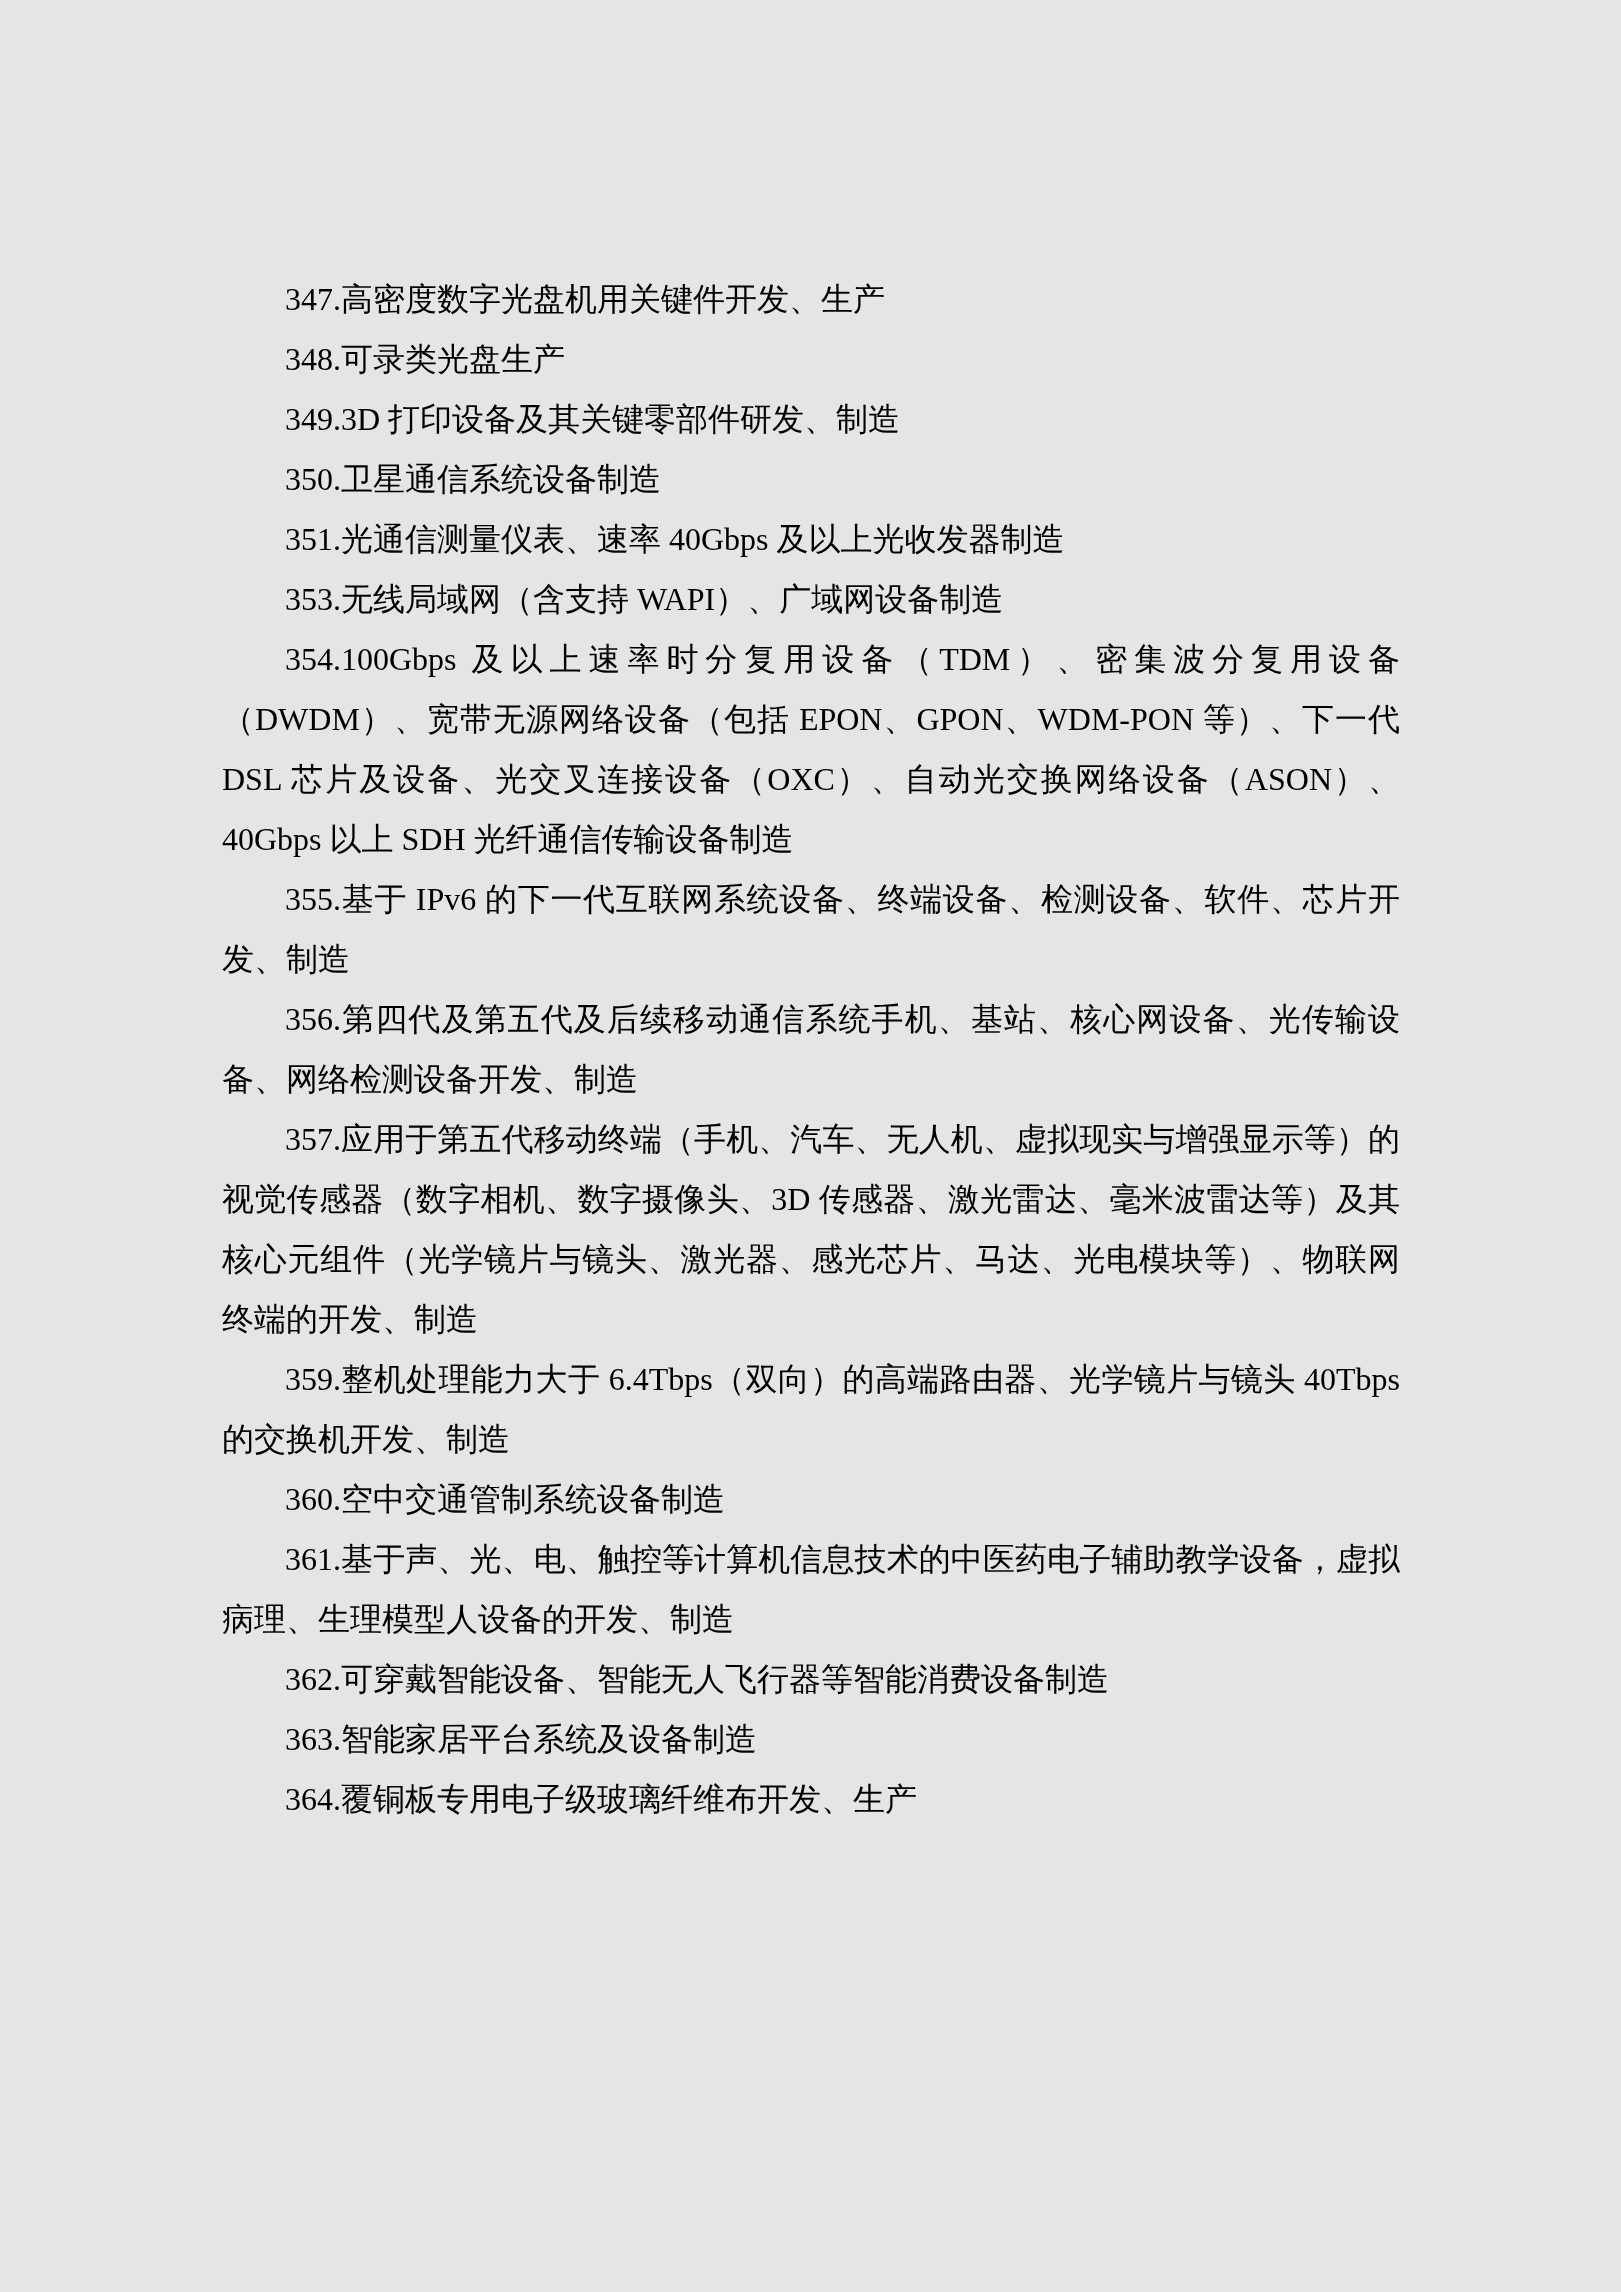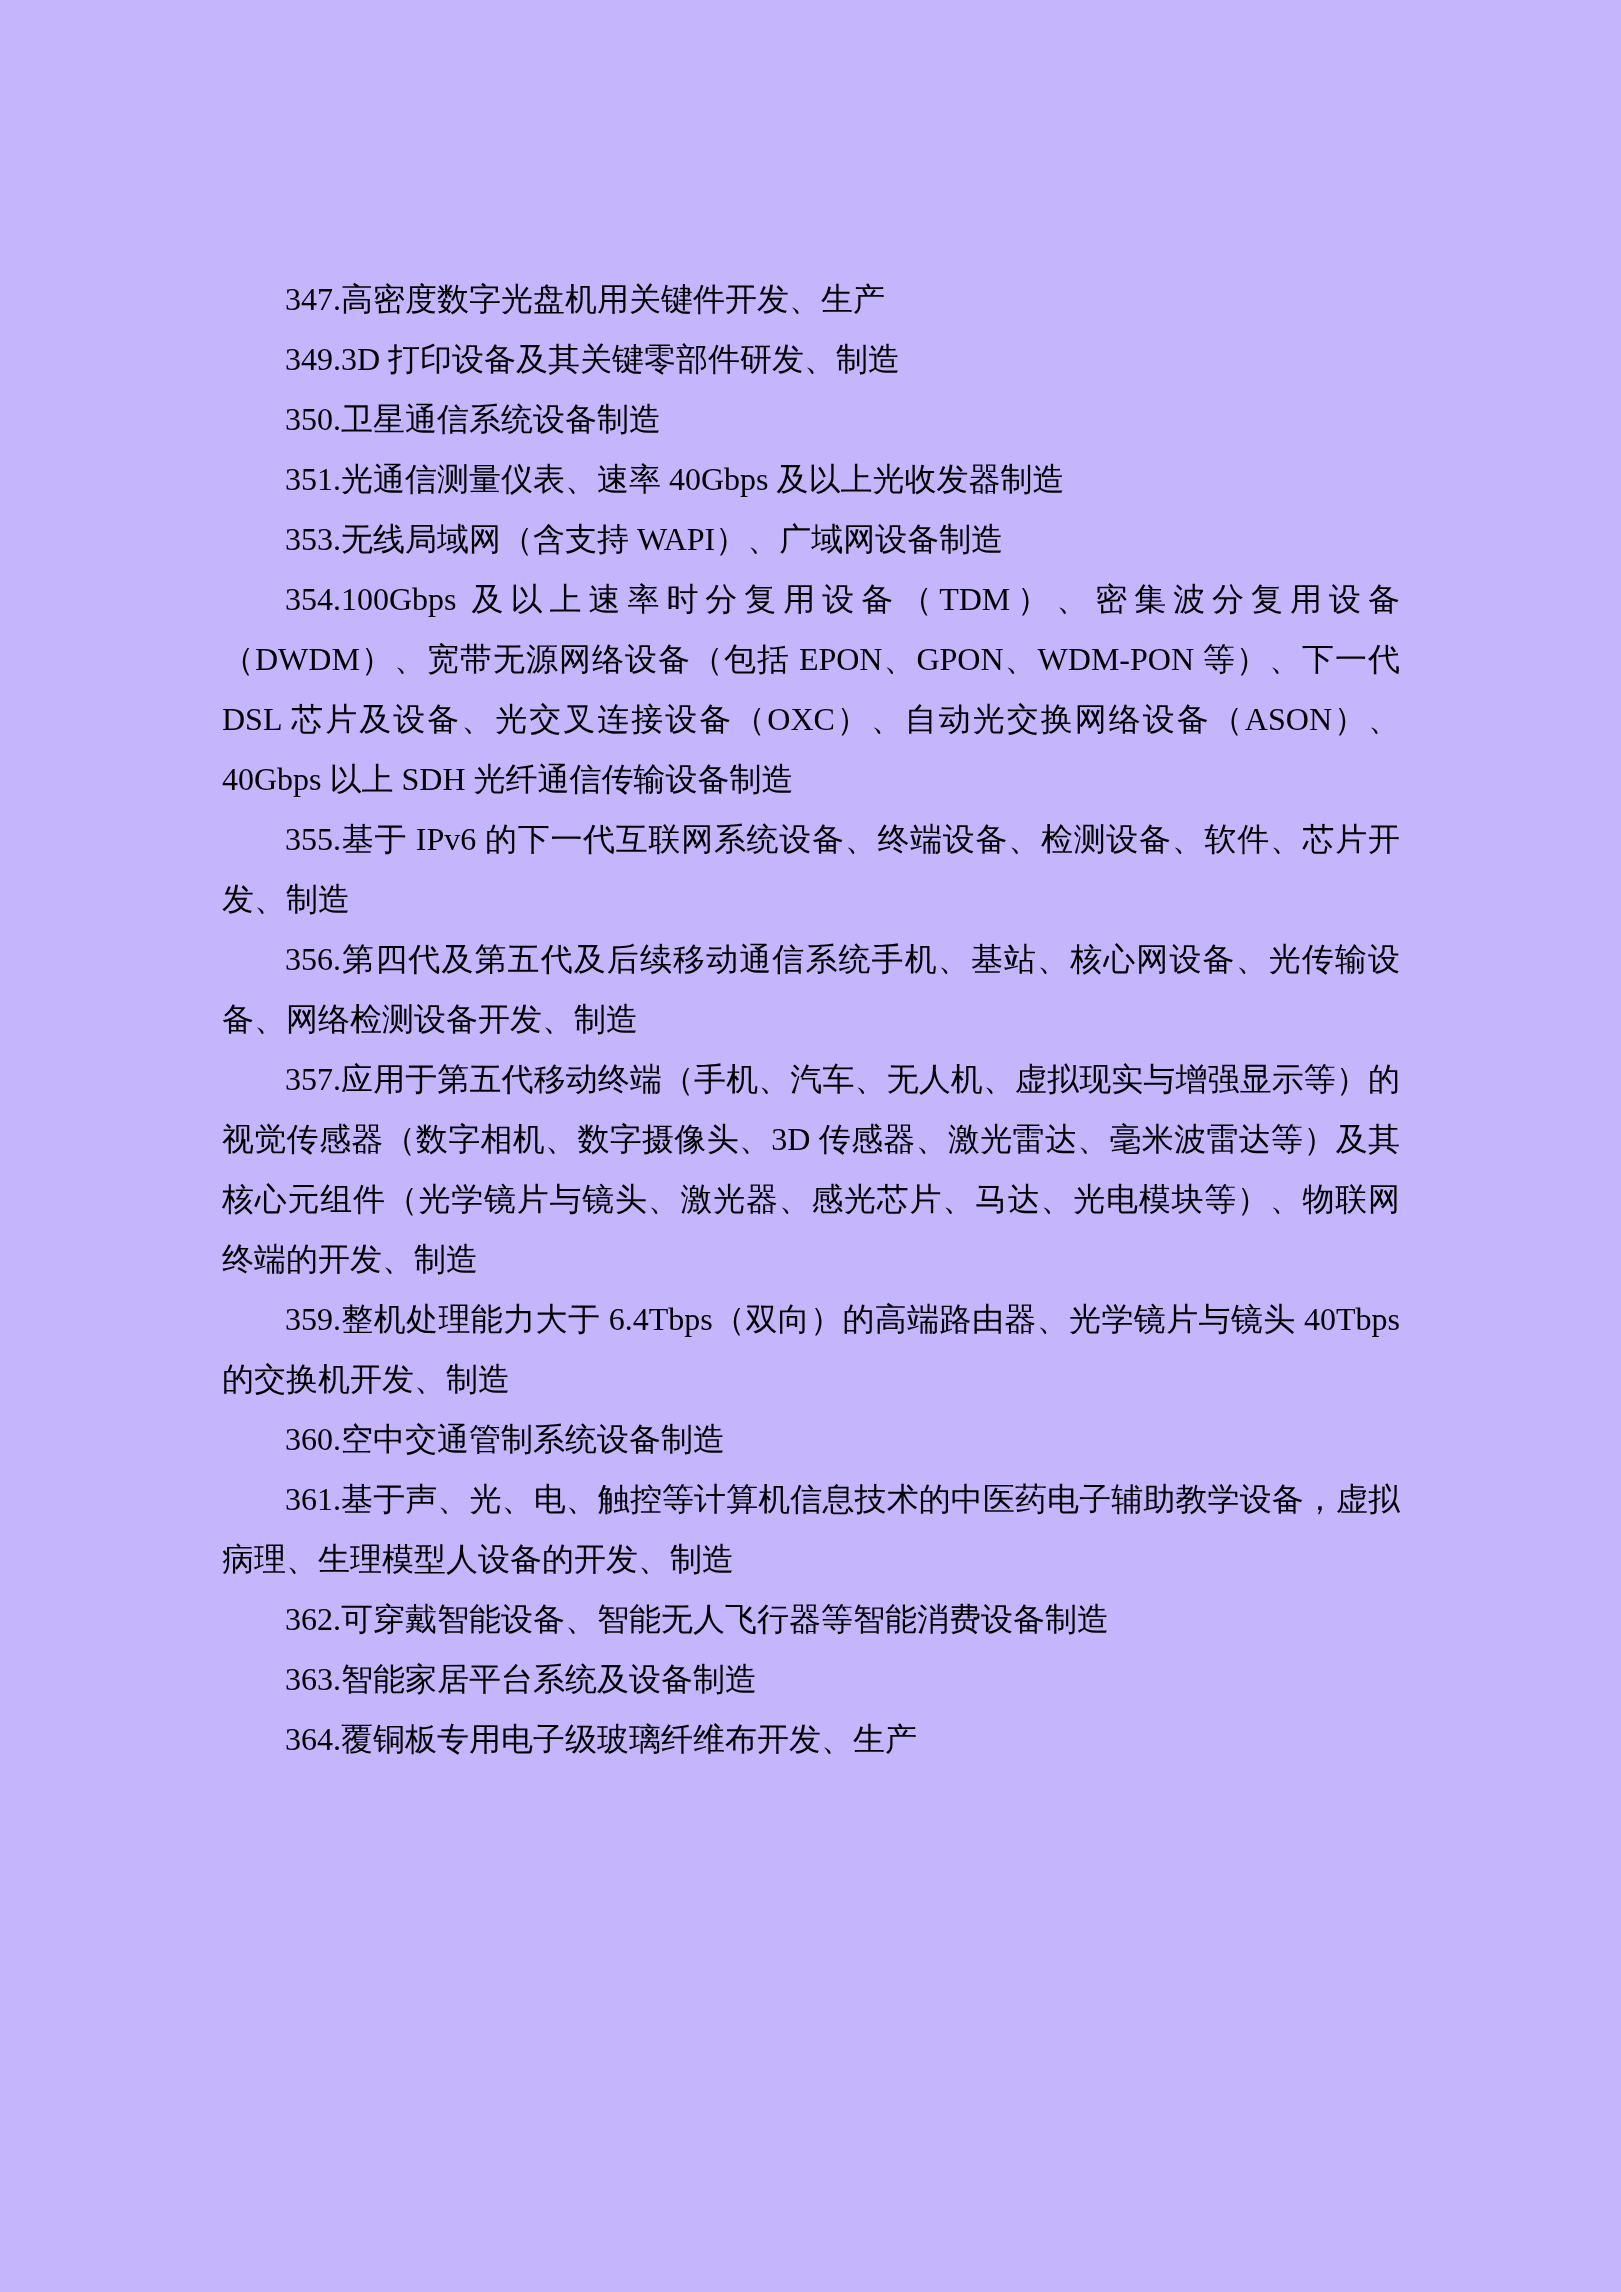--- a/index.html
+++ b/index.html
@@ -12,21 +12,21 @@
     background: #ffffff;
     position: relative;
     font-family: "Liberation Serif", "DejaVu Serif", serif;
   }
   .page {
     position: absolute;
     left: 0;
     top: 0;
     width: 1621px;
     height: 2293px;
-    background: #c4b5fd;
+    background: #e5e5e5;
     overflow: hidden;
   }
   .content {
     position: absolute;
     left: 222px;
     top: 269px;
     width: 1178px;
   }
   p.item {
     margin: 0;
@@ -40,20 +40,21 @@
   }
 </style>
 </head>
 <body>
 
 <div class="page">
   <div class="content">
 
     <p class="item"><span>347.</span><span>高密度数字光盘机用关键件开发、生产</span></p>
 
+    <p class="item"><span>348.</span><span>可录类光盘生产</span></p>
 
     <p class="item"><span>349.</span><span>3D 打印设备及其关键零部件研发、制造</span></p>
 
     <p class="item"><span>350.</span><span>卫星通信系统设备制造</span></p>
 
     <p class="item"><span>351.</span><span>光通信测量仪表、速率 40Gbps 及以上光收发器制造</span></p>
 
 
     <p class="item"><span>353.</span><span>无线局域网（含支持 WAPI）、广域网设备制造</span></p>
 

